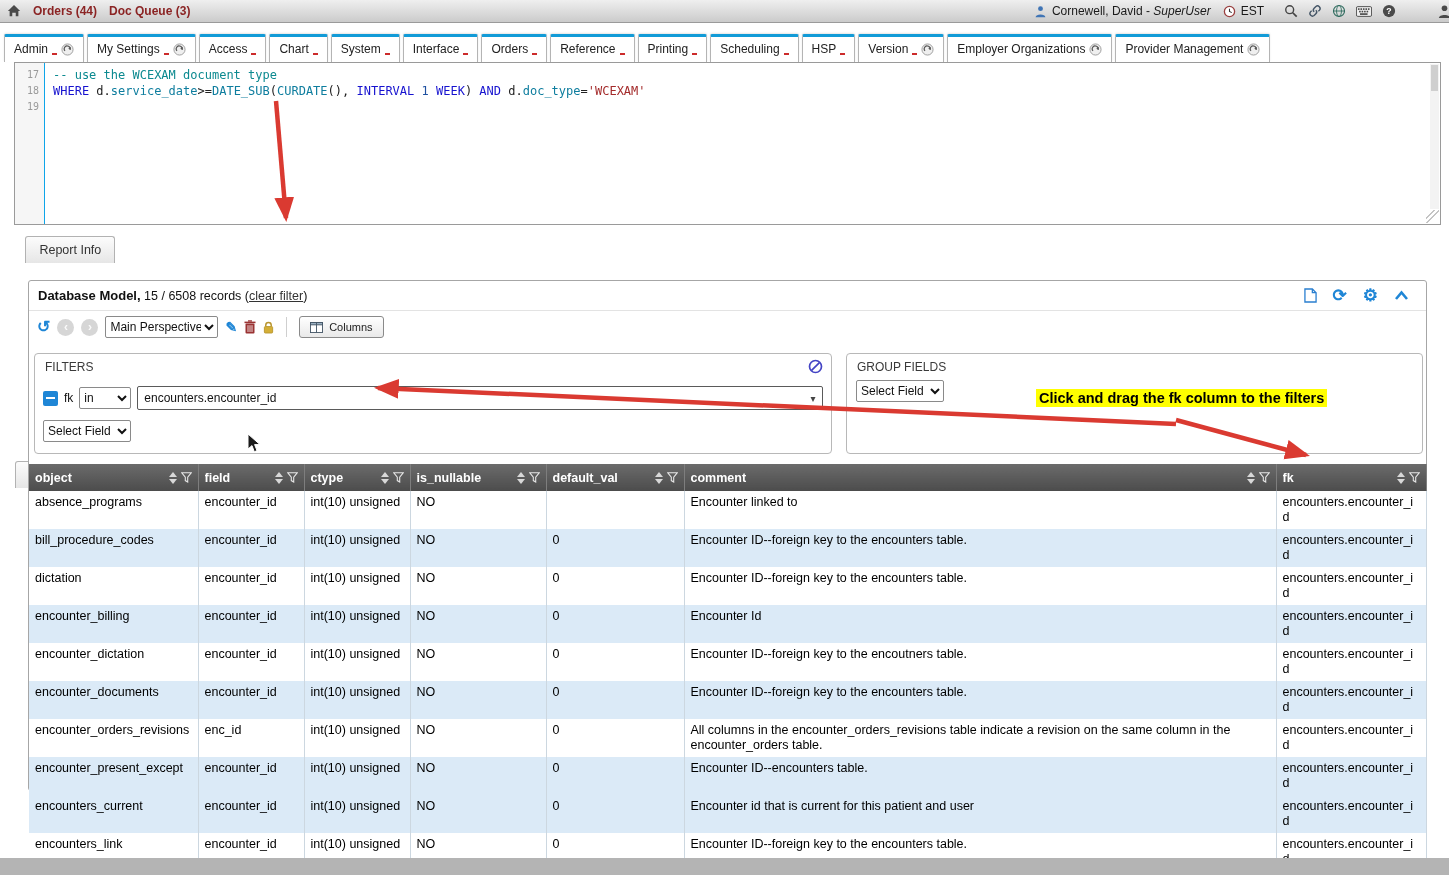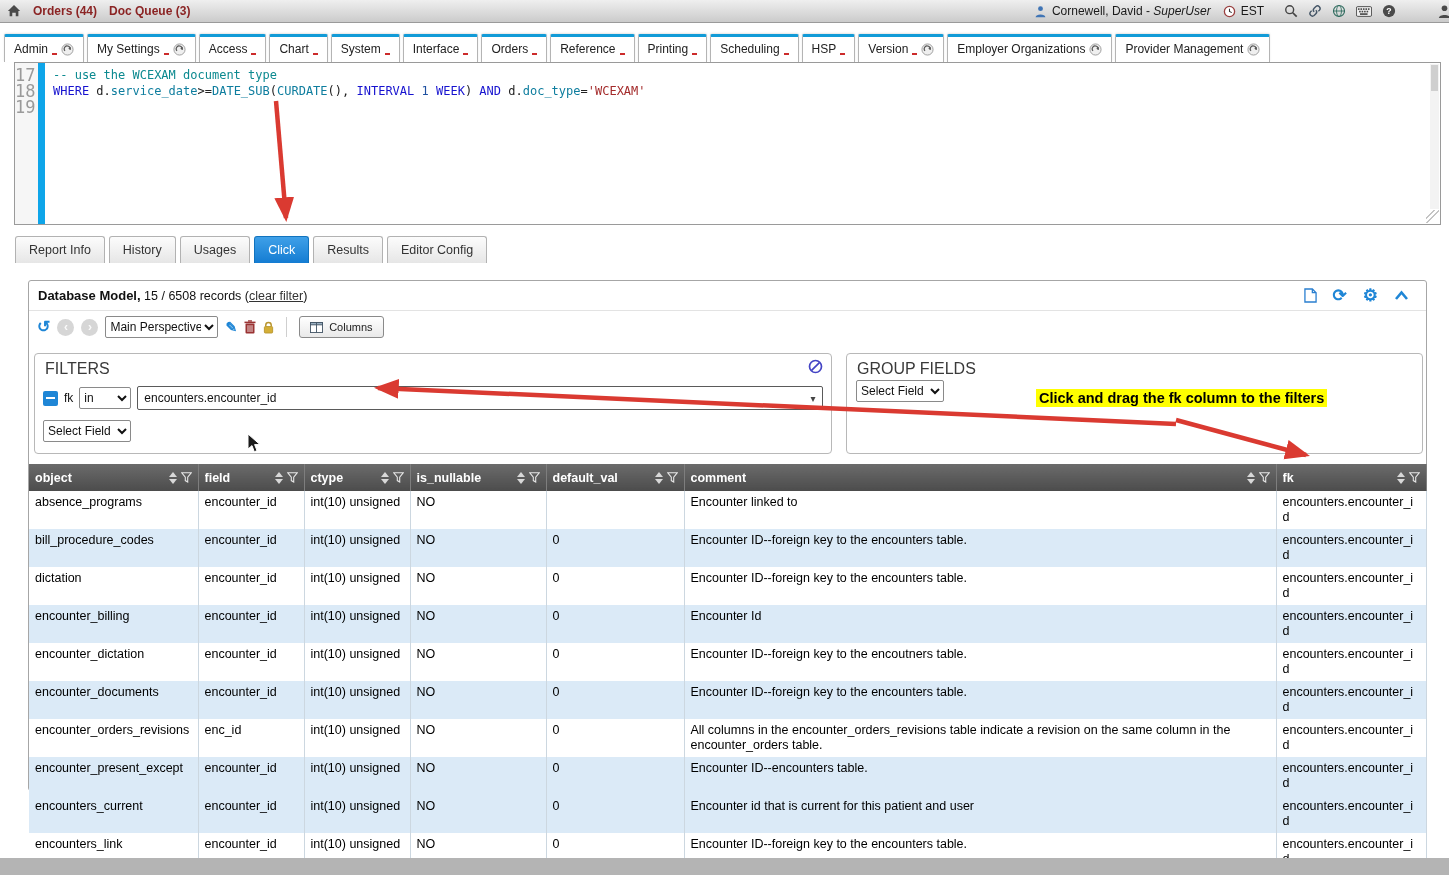--- a/index.html
+++ b/index.html
@@ -15,38 +15,38 @@
   .tb-user i { font-style:italic;margin-top:32px; }
   .tb-icons { display:flex; align-items:center; gap:10px; margin-left:8px; margin-right:46px; }
 
   
   .navtabs { position:absolute; top:24px; left:0; width:1449px; height:38px; display:flex; align-items:flex-end; padding:0 4px; gap:3px; }
   .navtab { display:inline-flex; align-items:center; gap:4px; background:#fff; border:1px solid #b4b4b4; border-top:3px solid #129bd7; border-bottom:none; border-radius:2px 2px 0 0; padding:5px 9px 6px 9px; font-size:12px; color:#222; box-shadow:0 -1px 2px rgba(0,0,0,0.10); cursor:pointer; }
   .navtab .tick { width:5px; height:2px; background:#cc2b2b; align-self:flex-end; margin-bottom:1px; }
 
   
   .editor { position:absolute; top:62px; left:14px; width:1427px; height:163px; border:1px solid #9a9a9a; background:#fff; }
-  .editor-gutter { position:absolute; top:0; left:0; bottom:0; width:30px; background:#f6f6f6; border-right:7px solid #0ea5e9; color:#9a9a9a; font-family:"DejaVu Sans Mono", monospace; font-size:17px; text-align:right; padding:4px 5px 0 0; }
+  .editor-gutter { position:absolute; top:0; left:0; bottom:0; width:30px; background:#f6f6f6; border-right:1px solid #0ea5e9; color:#9a9a9a; font-family:"DejaVu Sans Mono", monospace; font-size:10px; text-align:right; padding:4px 5px 0 0; }
   .editor-gutter div { height:16px; line-height:16px; }
   .editor-code { position:absolute; top:4px; left:38px; right:16px; font-family:"DejaVu Sans Mono", monospace; font-size:12px; }
   .code-line { height:16px; line-height:16px; white-space:pre; }
   .tk-comment { color:#0c8a90; }
   .tk-keyword { color:#1612cf; }
   .tk-attr { color:#0e7d9e; }
   .tk-func { color:#0e7d9e; }
   .tk-number { color:#1e50a0; }
   .tk-string { color:#a42b2b; }
   .tk-plain { color:#222; }
   .editor-scroll { position:absolute; top:1px; right:1px; width:9px; bottom:15px; background:#f3f3f3; }
   .editor-scroll .thumb { position:absolute; top:1px; left:1px; width:7px; height:26px; background:#cfcfcf; }
   .editor-grip { position:absolute; right:1px; bottom:1px; width:13px; height:13px;
     background:linear-gradient(135deg, transparent 0 5px, #c4c4c4 5px 6.5px, transparent 6.5px 8.5px, #c4c4c4 8.5px 10px, transparent 10px); }
 
   
-  .subtabs { position:absolute; top:236px; left:15px; display:flex; align-items:flex-start; gap:4px; height:29px; }
+  .subtabs { position:absolute; top:236px; left:15px; display:flex; align-items:flex-end; gap:18px; height:29px;flex-direction:column; }
   .subtab { background:linear-gradient(#fcfcfc,#e6e6e6); border:1px solid #b2b2b2; border-bottom:none; border-radius:3px 3px 0 0; padding:6px 13px; font-size:12.5px; color:#333; cursor:pointer; }
   .subtab.active { background:linear-gradient(#3fa0e8,#147cd2); border-color:#1173be; color:#fff; }
 
   
   .panel { position:absolute; top:280px; left:28px; width:1399px; height:511px; border:1px solid #a6a6a6; border-radius:3px; background:#fff; }
   .panel-header { height:30px; display:flex; align-items:center; padding:0 9px; border-bottom:1px solid #e3e3e3; }
   .ph-title-bold { font-weight:bold; font-size:13px; color:#111; }
   .ph-title-rest { font-size:12.5px; color:#111; white-space:pre; }
   .ph-link { text-decoration:underline; cursor:pointer; color:#333; }
   .ph-icons { margin-left:auto; display:flex; align-items:center; gap:16px; padding-right:8px; }
@@ -56,21 +56,21 @@
   .nav-circle { width:17px; height:17px; border-radius:50%; background:#d6d6d6; color:#fafafa; font-size:12px; font-weight:bold; display:inline-flex; align-items:center; justify-content:center; line-height:1; }
   select { font-family:"Liberation Sans", sans-serif; font-size:12px; height:22px; border:1px solid #8a8a8a; background:#fff; border-radius:2px; color:#111; }
   .vsep { width:1px; height:20px; background:#cfcfcf; margin:0 5px; }
   .btn { display:inline-flex; align-items:center; gap:6px; border:1px solid #8a8a8a; border-radius:3px; background:linear-gradient(#ffffff,#e9e9e9); padding:4px 10px; font-size:11px; color:#222; font-family:"Liberation Sans",sans-serif; cursor:pointer; }
 
   
   .boxes-row { position:absolute; top:72px; left:5px; width:1389px; height:101px; display:flex; gap:14px; }
   .fbox { border:1px solid #b8b8b8; border-radius:4px; background:#fff; position:relative; }
   .filters-box { width:798px; }
   .group-box { flex:1; }
-  .fbox-label { position:absolute; top:6px; left:10px; font-size:16px; color:#3a3a3a; }
+  .fbox-label { position:absolute; top:6px; left:10px; font-size:12px; color:#3a3a3a; }
   .fbox-clear { position:absolute; top:5px; right:8px; cursor:pointer; }
   .filter-row { position:absolute; top:32px; left:8px; right:8px; display:flex; align-items:center; gap:6px; }
   .minus-btn { width:15px; height:15px; background:#1f86d6; border-radius:2px; position:relative; cursor:pointer; flex:0 0 auto; }
   .minus-btn::after { content:""; position:absolute; left:3px; top:6.5px; width:9px; height:2px; background:#fff; }
   .filter-field-label { font-size:12px; color:#111; }
   .combo { flex:1; position:relative; height:24px; border:1px solid #5a5a5a; border-radius:2px; background:#fff; display:flex; align-items:center; }
   .combo input { flex:1; border:none; outline:none; font-size:12px; padding:0 6px; font-family:"Liberation Sans",sans-serif; color:#111; background:transparent; }
   .combo .arrow { width:18px; text-align:center; color:#444; font-size:10px; cursor:pointer; }
   .select-field-row { position:absolute; top:66px; left:8px; }
   .group-select-row { position:absolute; top:26px; left:9px; }

